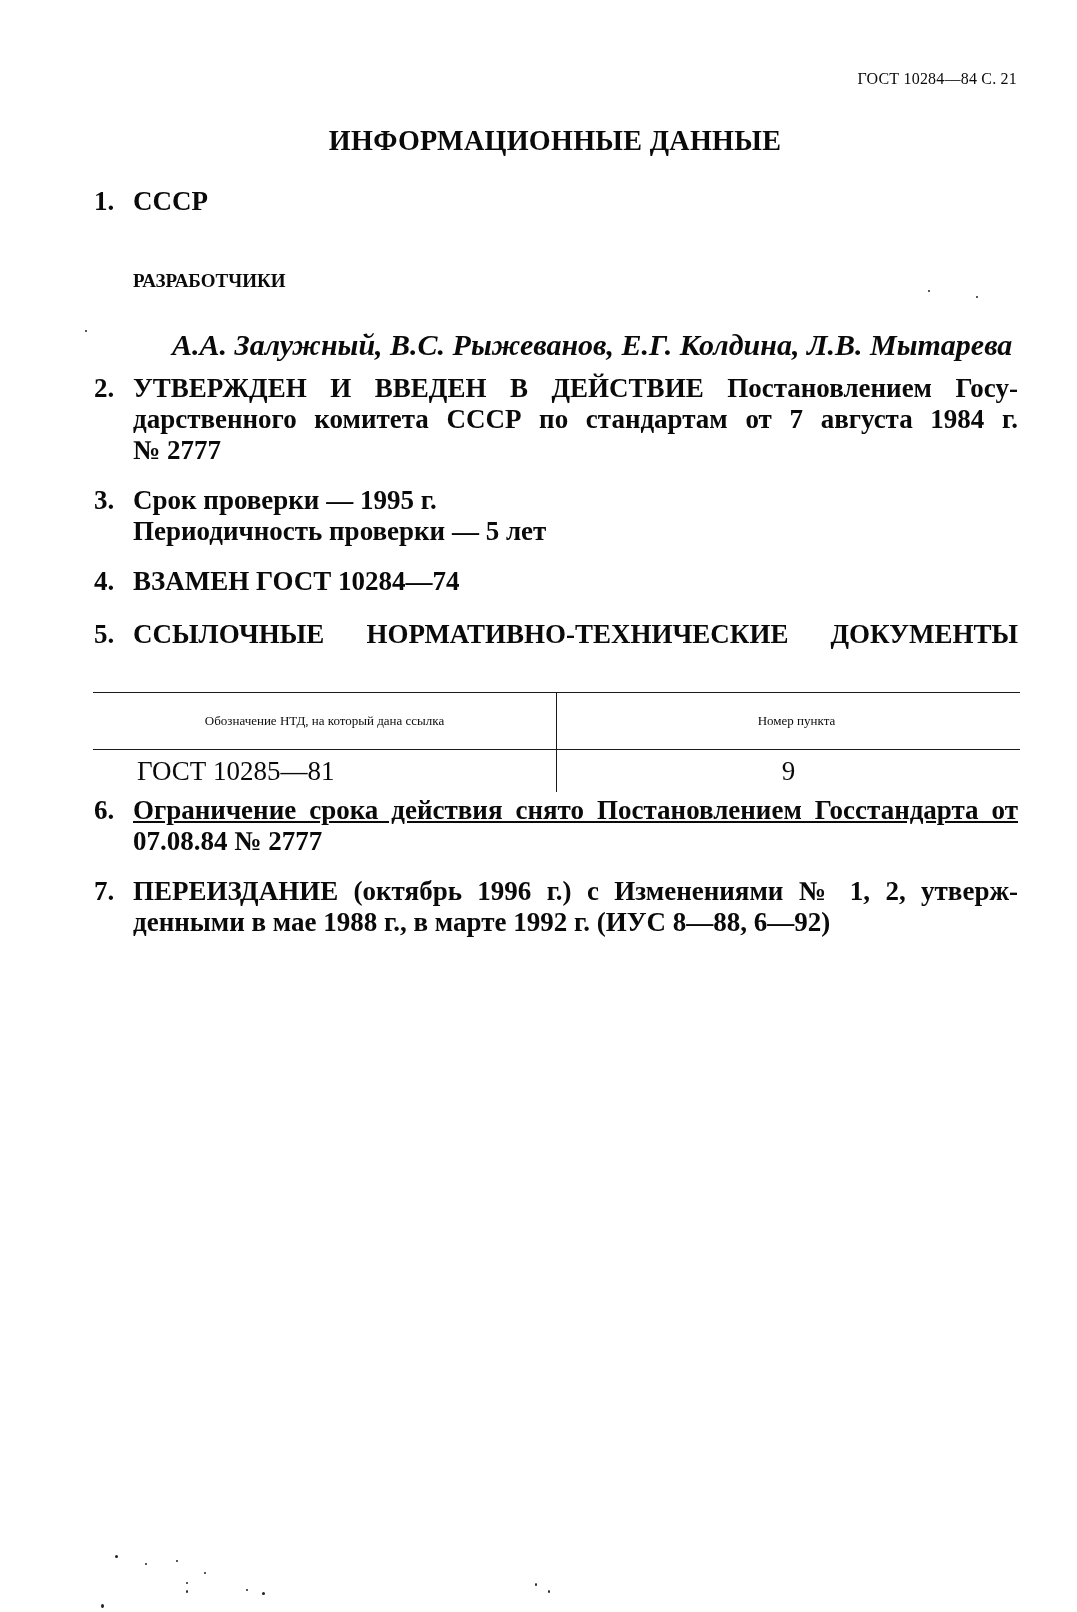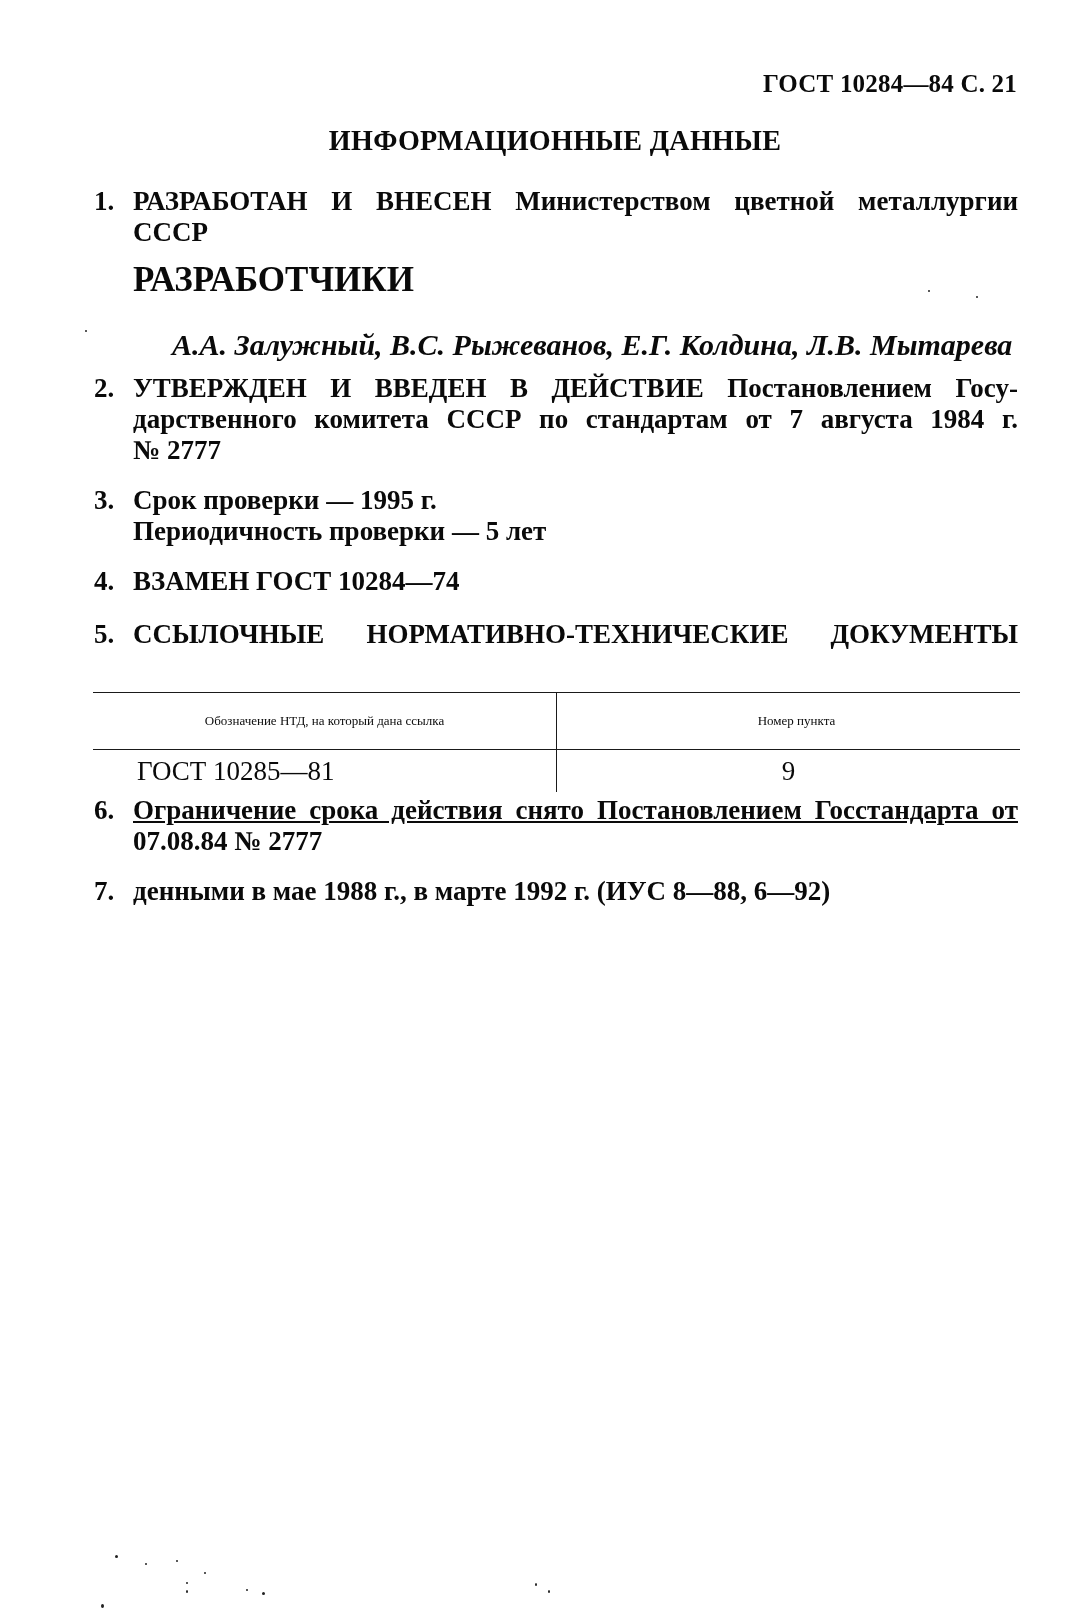--- a/index.html
+++ b/index.html
@@ -12,22 +12,22 @@
       height: 1612px;
       position: relative;
       overflow: hidden;
       font-family: "Liberation Serif", "DejaVu Serif", serif;
       color: #0a0a0a;
     }
     .page-header {
       position: absolute;
       top: 70px;
       right: 60px;
-      font-size: 25px;
-      font-weight: bold;
+      font-size: 16px;
+      font-weight: normal;
       letter-spacing: 0.2px;
     }
     .doc-title {
       position: absolute;
       top: 124px;
       left: 0;
       width: 1110px;
       text-align: center;
       font-size: 29px;
       font-weight: bold;
@@ -49,22 +49,22 @@
       width: 36px;
     }
     .item .body {
       margin-left: 39px;
       text-align: justify;
       text-align-last: left;
     }
     .subhead {
       position: absolute;
       left: 133px;
-      top: 260px;
-      font-size: 35px;
+      top: 270px;
+      font-size: 19px;
       font-weight: bold;
     }
     .authors {
       position: absolute;
       left: 172px;
       top: 328px;
       font-size: 30px;
       font-weight: bold;
       font-style: italic;
     }
@@ -118,21 +118,20 @@
 
 <div>
 
   <div class="page-header">ГОСТ 10284—84 С. 21</div>
 
   <div class="doc-title">ИНФОРМАЦИОННЫЕ ДАННЫЕ</div>
 
   <div class="item" style="top:186px;">
     <span class="num">1.</span>
     <div class="body">
-      <div class="justify-line" style="text-align:justify;text-align-last:justify;">РАЗРАБОТАН И ВНЕСЕН Министерством цветной металлургии</div>
       <div>СССР</div>
     </div>
   </div>
 
   <div class="subhead">РАЗРАБОТЧИКИ</div>
   <div class="authors">А.А. Залужный, В.С. Рыжеванов, Е.Г. Колдина, Л.В. Мытарева</div>
 
   <div class="item" style="top:373px;">
     <span class="num">2.</span>
     <div class="body">
@@ -183,20 +182,21 @@
     <span class="num">6.</span>
     <div class="body">
       <div style="text-align:justify;text-align-last:justify;text-decoration:underline;">Ограничение срока действия снято Постановлением Госстандарта от</div>
       <div>07.08.84 № 2777</div>
     </div>
   </div>
 
   <div class="item" style="top:876px;">
     <span class="num">7.</span>
     <div class="body">
+      <div style="text-align:justify;text-align-last:justify;">ПЕРЕИЗДАНИЕ (октябрь 1996 г.) с Изменениями № 1, 2, утверж-</div>
       <div>денными в мае 1988 г., в марте 1992 г. (ИУС 8—88, 6—92)</div>
     </div>
   </div>
 
   <div class="specks">
     <span style="left:115px;top:1555px;width:3px;height:3px;"></span>
     <span style="left:145px;top:1563px;width:2px;height:2px;"></span>
     <span style="left:176px;top:1560px;width:2px;height:2px;"></span>
     <span style="left:204px;top:1572px;width:2px;height:2px;"></span>
     <span style="left:186px;top:1582px;width:2px;height:2px;"></span>

